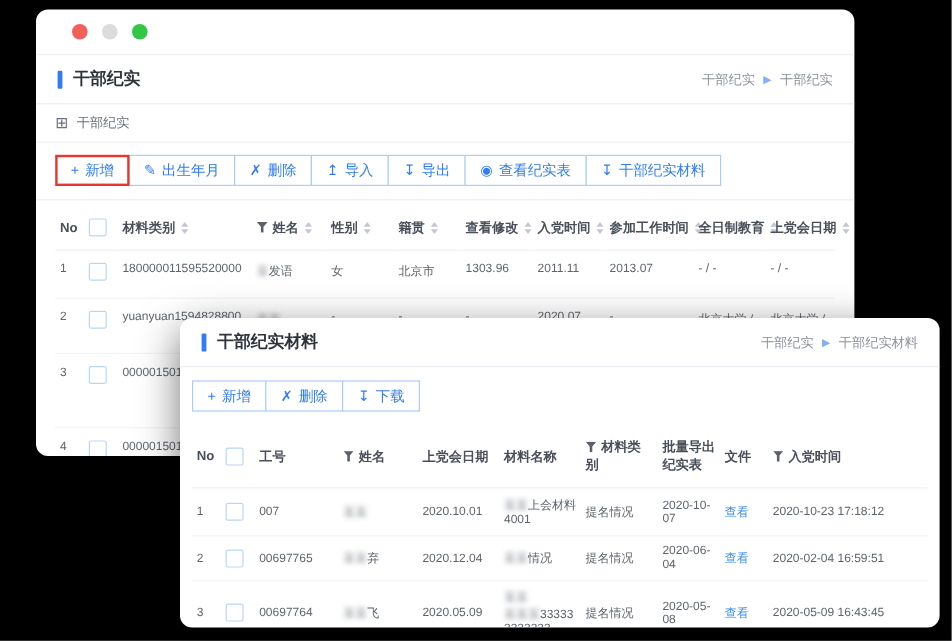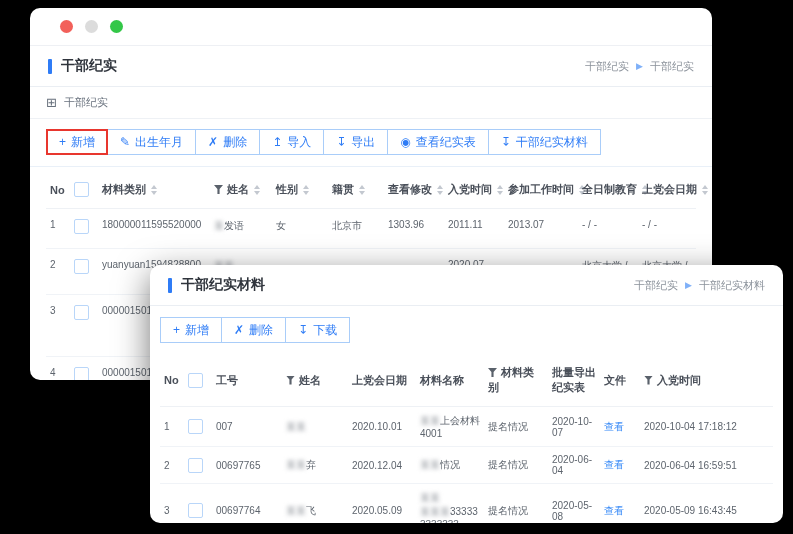--- a/index.html
+++ b/index.html
@@ -288,33 +288,33 @@
           <tr>
             <td>1</td>
             <td><span class="cb"></span></td>
             <td>007</td>
             <td><span class="blur">某某</span></td>
             <td>2020.10.01</td>
             <td><span class="blur">某某</span>上会材料4001</td>
             <td>提名情况</td>
             <td>2020-10-07</td>
             <td><a class="link" href="#">查看</a></td>
-            <td>2020-10-04 17:18:12</td>
+            <td>2020-10-23 17:18:12</td>
           </tr>
           <tr>
             <td>2</td>
             <td><span class="cb"></span></td>
             <td>00697765</td>
             <td><span class="blur">某某</span>弃</td>
             <td>2020.12.04</td>
             <td><span class="blur">某某</span>情况</td>
             <td>提名情况</td>
             <td>2020-06-04</td>
             <td><a class="link" href="#">查看</a></td>
-            <td>2020-06-04 16:59:51</td>
+            <td>2020-02-04 16:59:51</td>
           </tr>
           <tr>
             <td>3</td>
             <td><span class="cb"></span></td>
             <td>00697764</td>
             <td><span class="blur">某某</span>飞</td>
             <td>2020.05.09</td>
             <td><span class="blur">某某</span><br><span class="blur">某某某</span>333333333333</td>
             <td>提名情况</td>
             <td>2020-05-08</td>

